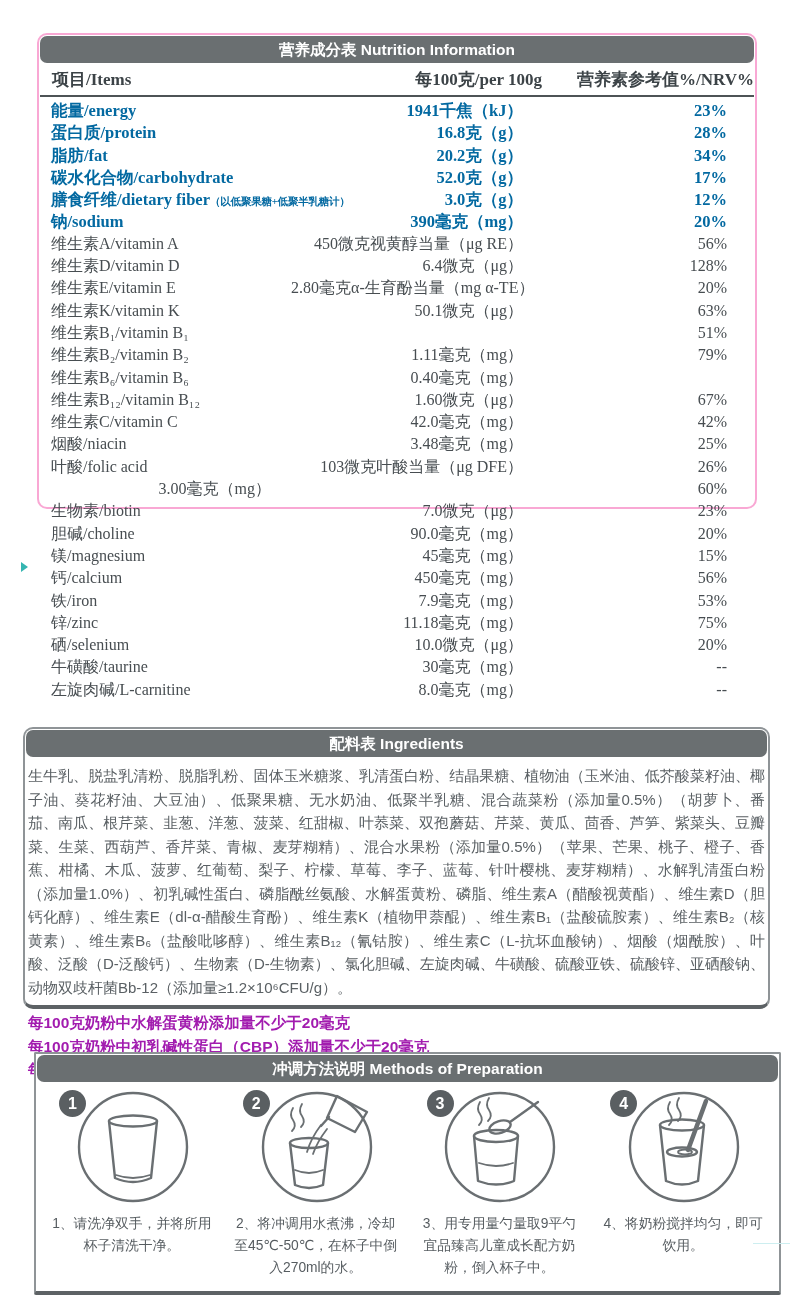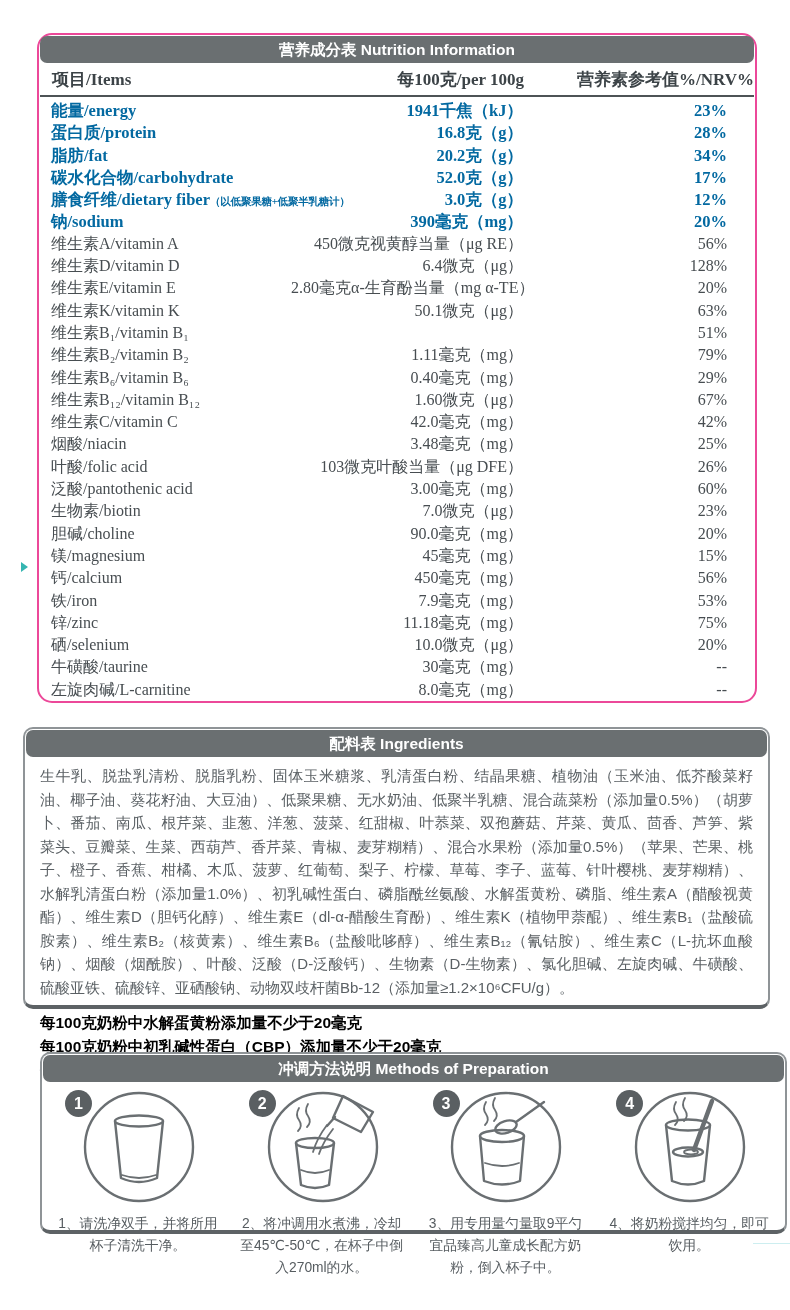--- a/index.html
+++ b/index.html
@@ -2,43 +2,43 @@
 <html><head>
 <meta charset="utf-8">
 <style>
   html,body{margin:0;padding:0;background:#fff;}
   body{width:790px;height:1310px;font-family:"Liberation Sans","DejaVu Sans",sans-serif;}
   .page{position:relative;width:790px;height:1310px;background:#fff;overflow:hidden;}
   .panel{position:absolute;background:#fff;box-sizing:border-box;}
   .bar{background:#6a6f71;color:#fff;font-weight:bold;text-align:center;font-size:15.5px;
        height:27px;line-height:27px;border-radius:7px;margin:1px 1px 0;}
   
-  .panel-nutrition{left:37px;top:33px;width:720px;height:670px;
-       border:2px solid #ec4899;border-radius:15px;}
+  .panel-nutrition{left:37px;top:33px;width:720px;height:476px;
+       border:2px solid #f9a8d4;border-radius:10px;}
   .thead{display:flex;align-items:center;height:32px;margin:0 1px;border-bottom:2px solid #4d5356;
-       font-family:"Liberation Serif","DejaVu Serif",serif;font-weight:bold;font-size:17px;color:#3c4347;}
+       font-family:"Liberation Serif","DejaVu Serif",serif;font-weight:bold;font-size:17px;color:#3c4347;gap:18px;}
   .c{box-sizing:border-box;white-space:nowrap;}
   .c1{width:252px;padding-left:12px;text-align:left;}
   .c2{width:232px;text-align:right;}
   .c3{flex:1;text-align:right;padding-right:0;}
   .tbody{padding:3px 0 4px;}
   .trow{display:flex;align-items:baseline;height:22.3px;
        font-family:"Liberation Serif","DejaVu Serif",serif;font-size:16px;color:#474d51;}
   .trow.bold{font-weight:bold;color:#0369a1;font-size:16.5px;}
   .trow .c3{padding-right:28px;}
   .note{font-size:10.5px;letter-spacing:-0.2px;}
   
   .panel-ingredients{left:23px;top:727px;width:747px;height:282px;
        border:2px solid #8f9497;border-bottom:4px solid #5d6265;border-radius:10px;}
-  .ing-body{padding:7px 15px 8px;}
+  .ing-body{padding:7px 3px 8px;}
   .ing-text{margin:0;font-size:15px;line-height:23.5px;color:#5a6064;text-align:justify;}
-  .ing-notes{margin-top:12px;font-weight:bold;font-size:15.5px;line-height:23.5px;color:#000000;}
-  
-  .panel-prep{left:40px;top:1052px;width:747px;height:182px;
-       border:2px solid #8f9497;border-bottom:4px solid #5d6265;border-radius:10px;}
+  .ing-notes{margin-top:12px;font-weight:bold;font-size:15.5px;line-height:23.5px;color:#a21caf;}
+  
+  .panel-prep{left:34px;top:1052px;width:747px;height:243px;
+       border:2px solid #8f9497;border-bottom:4px solid #5d6265;border-radius:2px;}
   .steps{display:flex;padding:6px 4px 0;}
   .step{width:25%;position:relative;padding:0 9px;box-sizing:border-box;}
   .icon-wrap{position:relative;height:118px;display:flex;justify-content:center;}
   .badge{position:absolute;left:10px;top:2px;width:27px;height:27px;border-radius:50%;
        background:#5a5f62;color:#fff;font-weight:bold;font-size:16px;line-height:27px;text-align:center;}
   .step-text{font-size:13.8px;line-height:22px;color:#565c60;margin-top:7px;text-align:center;}
   svg .ln{fill:none;stroke:#6a6f72;stroke-width:2.4;stroke-linecap:round;stroke-linejoin:round;}
   svg .thin{fill:none;stroke:#6a6f72;stroke-width:1.8;stroke-linecap:round;}
   
   .edge-artifact{position:absolute;left:21px;top:562px;width:0;height:0;
@@ -113,21 +113,20 @@
           <span class="c c3">51%</span>
         </div>
         <div class="trow">
           <span class="c c1">维生素B₂/vitamin B₂</span>
           <span class="c c2">1.11毫克（mg）</span>
           <span class="c c3">79%</span>
         </div>
         <div class="trow">
           <span class="c c1">维生素B₆/vitamin B₆</span>
           <span class="c c2">0.40毫克（mg）</span>
-          <span class="c c3">29%</span>
         </div>
         <div class="trow">
           <span class="c c1">维生素B₁₂/vitamin B₁₂</span>
           <span class="c c2">1.60微克（μg）</span>
           <span class="c c3">67%</span>
         </div>
         <div class="trow">
           <span class="c c1">维生素C/vitamin C</span>
           <span class="c c2">42.0毫克（mg）</span>
           <span class="c c3">42%</span>
@@ -136,21 +135,20 @@
           <span class="c c1">烟酸/niacin</span>
           <span class="c c2">3.48毫克（mg）</span>
           <span class="c c3">25%</span>
         </div>
         <div class="trow">
           <span class="c c1">叶酸/folic acid</span>
           <span class="c c2">103微克叶酸当量（μg DFE）</span>
           <span class="c c3">26%</span>
         </div>
         <div class="trow">
-          <span class="c c1">泛酸/pantothenic acid</span>
           <span class="c c2">3.00毫克（mg）</span>
           <span class="c c3">60%</span>
         </div>
         <div class="trow">
           <span class="c c1">生物素/biotin</span>
           <span class="c c2">7.0微克（μg）</span>
           <span class="c c3">23%</span>
         </div>
         <div class="trow">
           <span class="c c1">胆碱/choline</span>

